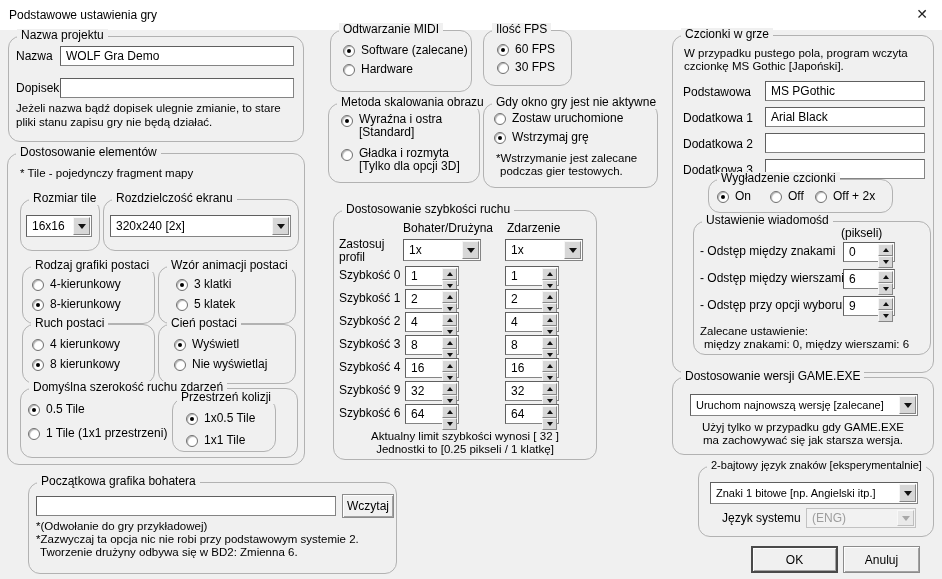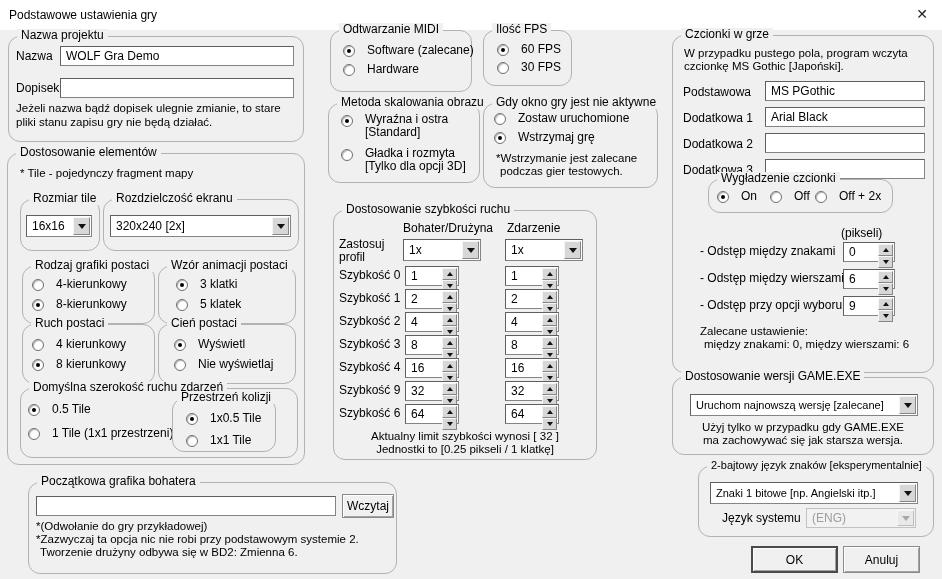--- a/index.html
+++ b/index.html
@@ -37,21 +37,21 @@
   .combo.disabled .tri-down { border-top-color:#a8a8a8; }
 
   .spin { position:absolute; background:#fff; border:1px solid #848484; border-top-color:#5f5f5f; border-left-color:#5f5f5f; }
   .spin-val { position:absolute; left:5px; top:50%; transform:translateY(-50%); font-size:12px; }
   .spin-btns { position:absolute; right:1px; top:1px; bottom:1px; width:15px; display:flex; flex-direction:column; }
   .spin-up,.spin-dn { flex:1; background:#d7d7d7; border:1px solid; border-color:#f6f6f6 #868686 #868686 #f6f6f6;
     display:flex; align-items:center; justify-content:center; }
   .tri-up-s { width:0; height:0; border:3px solid transparent; border-bottom:4px solid #111; margin-bottom:3px; }
   .tri-dn-s { width:0; height:0; border:3px solid transparent; border-top:4px solid #111; margin-top:3px; }
 
-  .radio { position:absolute; display:flex; align-items:center; gap:12px; white-space:nowrap; line-height:13px; }
+  .radio { position:absolute; display:flex; align-items:center; gap:6px; white-space:nowrap; line-height:13px; }
   .radio.twoline { align-items:flex-start; }
   .radio.twoline .rb { margin-top:2px; }
   .rb { width:12px; height:12px; border-radius:50%; background:#fff; border:1px solid #6f6f6f;
     box-shadow:inset 1px 1px 1px rgba(0,0,0,.3); position:relative; flex:none; }
   .rb.checked::after { content:""; position:absolute; left:3px; top:3px; width:4px; height:4px; background:#000; border-radius:50%; }
   .two span { display:block; }
 
   .btn { position:absolute; background:#f0f0f0; border:1px solid #8b8b8b;
     box-shadow:inset 1px 1px 0 #fdfdfd, inset -1px -1px 0 #a2a2a2;
     font-family:inherit; font-size:12px; color:#000;
@@ -454,20 +454,23 @@
   </div>
   <div class="radio" style="left:770px;top:190px">
     <span class="rb"></span>
     <span>Off</span>
   </div>
   <div class="radio" style="left:815px;top:190px">
     <span class="rb"></span>
     <span>Off + 2x</span>
   </div>
 
+  <div class="group" style="left:693px;top:221px;width:238px;height:134px">
+    <span class="group-label">Ustawienie wiadomośd</span>
+  </div>
   <div class="lbl" style="left:841px;top:227px">(pikseli)</div>
 
   <div class="lbl" style="left:700px;top:245px">- Odstęp między znakami</div>
   <div class="spin" style="left:843px;top:242px;width:52px;height:20px">
     <span class="spin-val">0</span>
     <span class="spin-btns">
         <span class="spin-up">
           <span class="tri-up-s"></span>
         </span>
         <span class="spin-dn">

